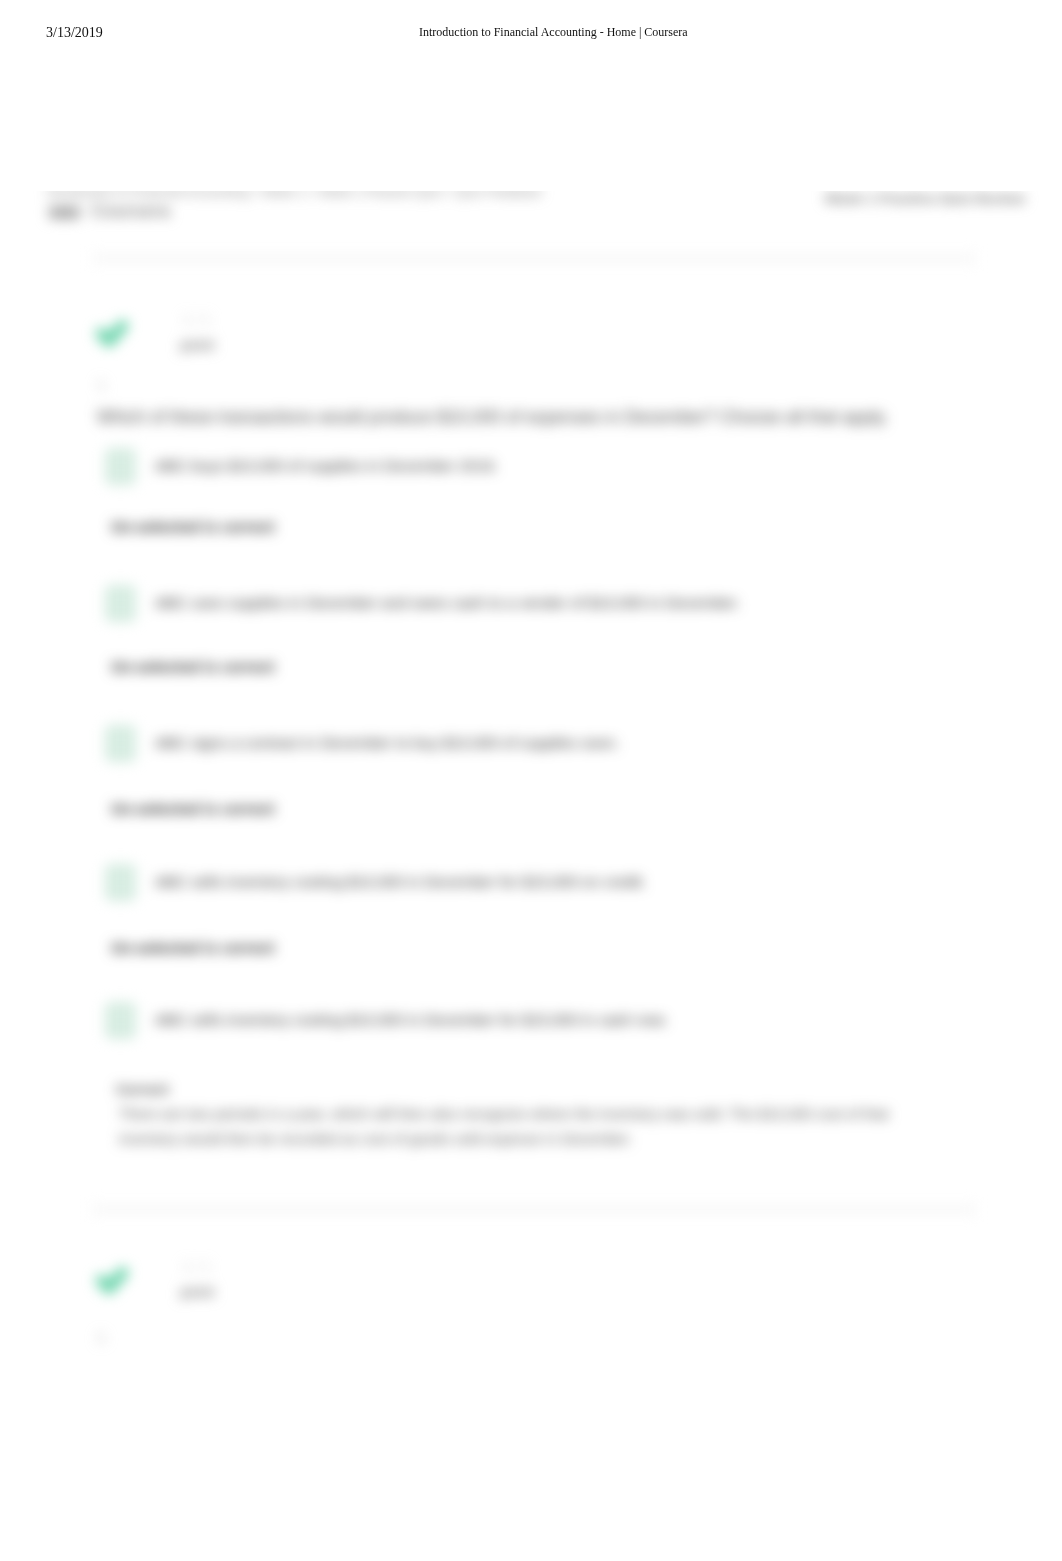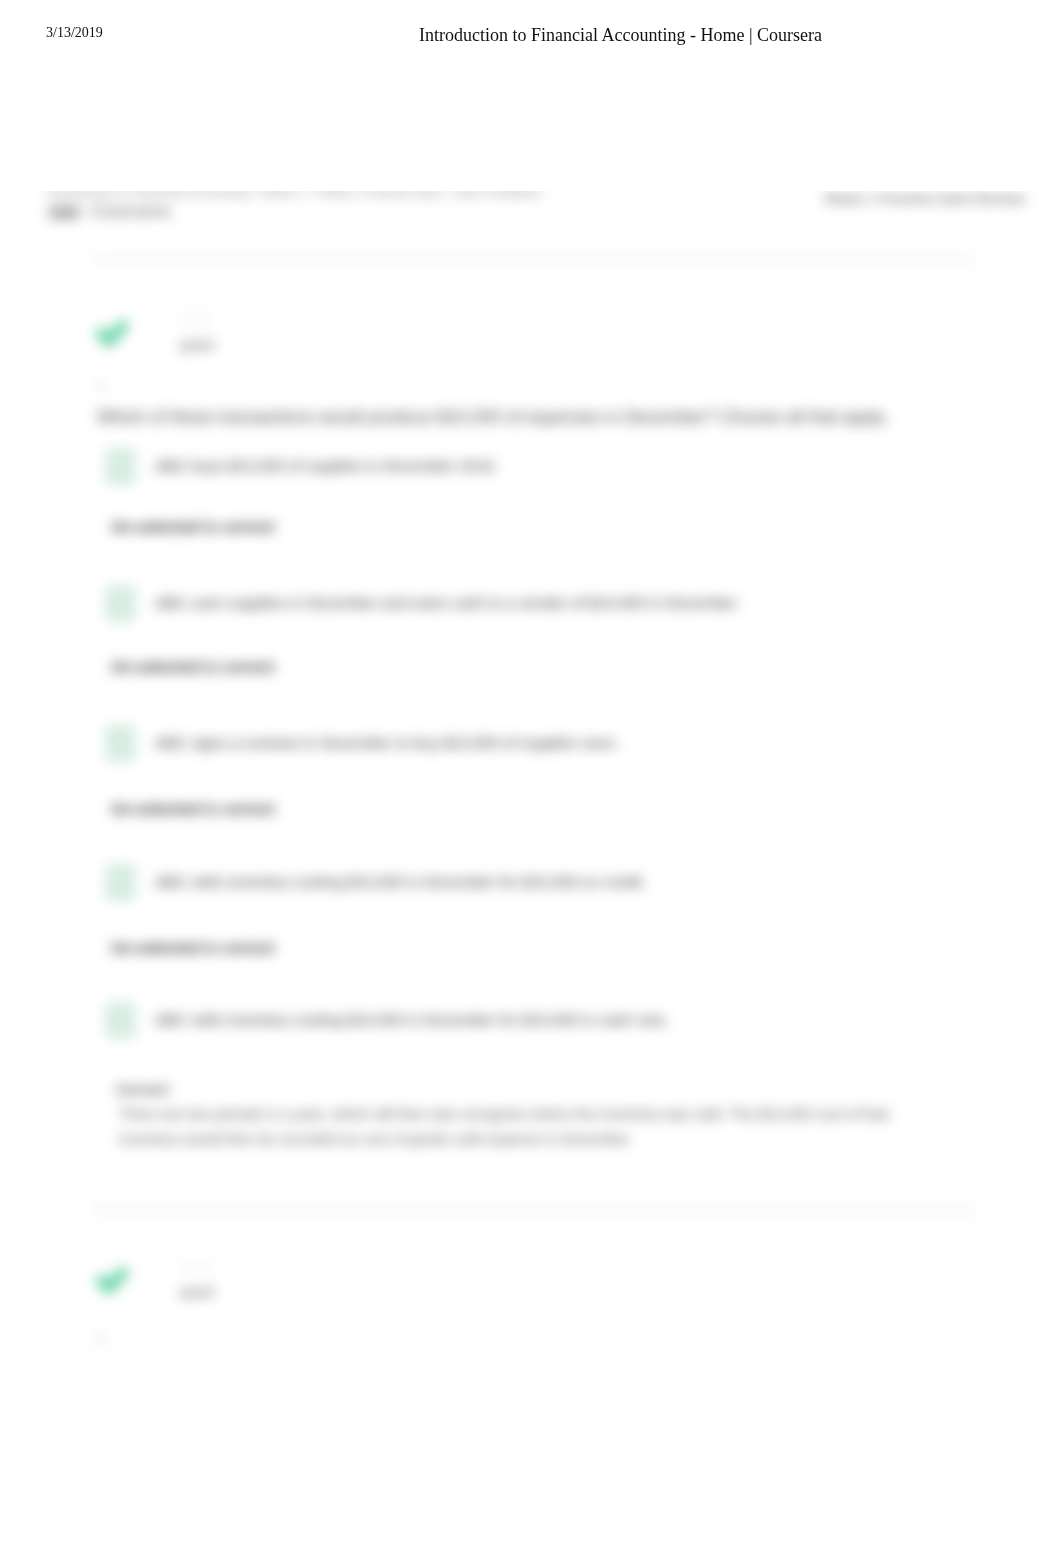--- a/index.html
+++ b/index.html
@@ -7,21 +7,21 @@
   body{
     width:1062px;height:1561px;background:#ffffff;overflow:hidden;
     font-family:"Liberation Sans",sans-serif;
     -webkit-font-smoothing:antialiased;
   }
   .page{position:relative;width:1062px;height:1561px;background:#fff;}
 
   
   .print-header{position:absolute;top:0;left:0;right:0;height:64px;}
   .ph-date{position:absolute;left:46px;top:25px;font-family:"Liberation Serif",serif;font-size:14px;color:#111;white-space:nowrap;}
-  .ph-title{position:absolute;left:419px;top:25px;font-family:"Liberation Serif",serif;font-size:18px;color:#111;white-space:nowrap;}
+  .ph-title{position:absolute;left:419px;top:25px;font-family:"Liberation Serif",serif;font-size:12px;color:#111;white-space:nowrap;}
 
   
   .body-clip{position:absolute;left:0;top:191px;width:1062px;height:1370px;overflow:hidden;}
   .body-wrap{position:absolute;left:0;top:-191px;width:1062px;height:1561px;
              filter:blur(6.2px);}
 
   
   .navbar{position:absolute;left:47px;top:175px;width:969px;}
   .nav-crumb{position:absolute;left:0;top:10px;font-size:12.5px;color:#7e7e7e;white-space:nowrap;letter-spacing:.1px;}
   .nav-title{position:absolute;left:44px;top:26px;font-size:18px;font-weight:700;color:#8a8a8a;white-space:nowrap;}

